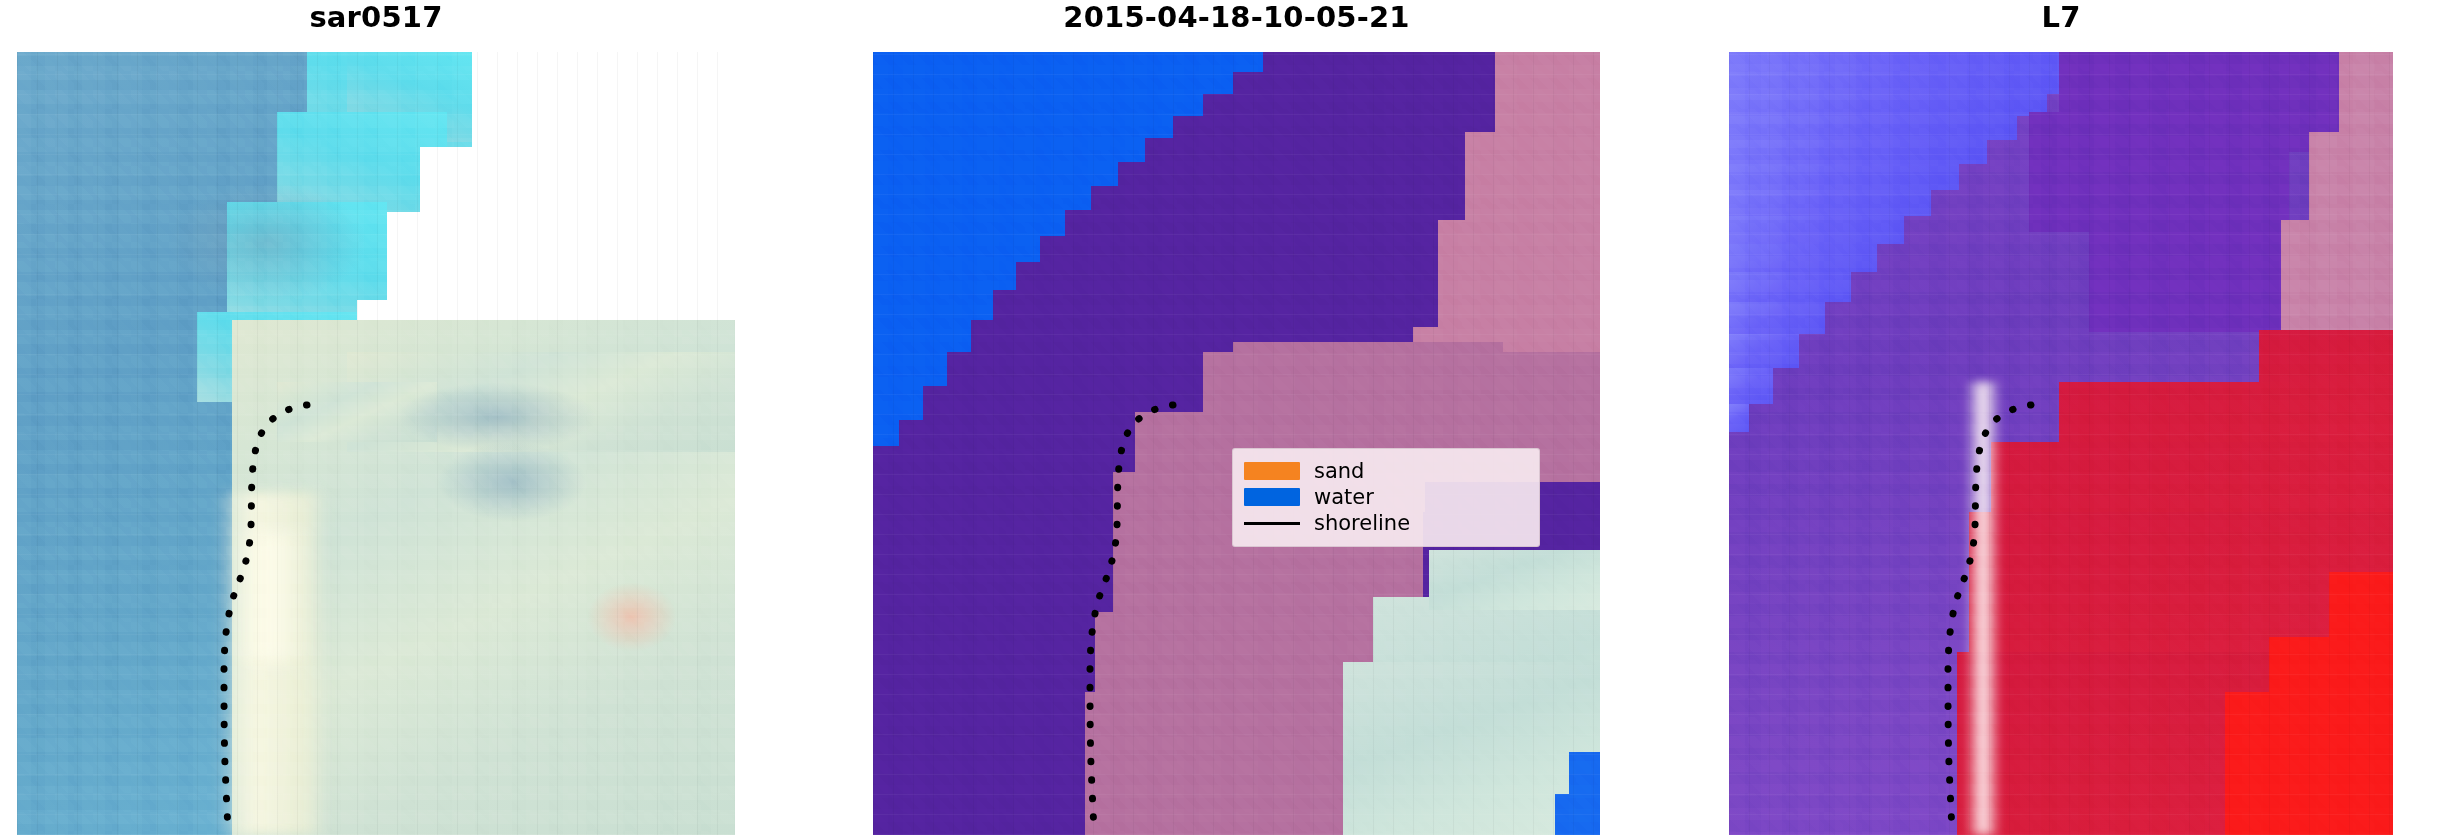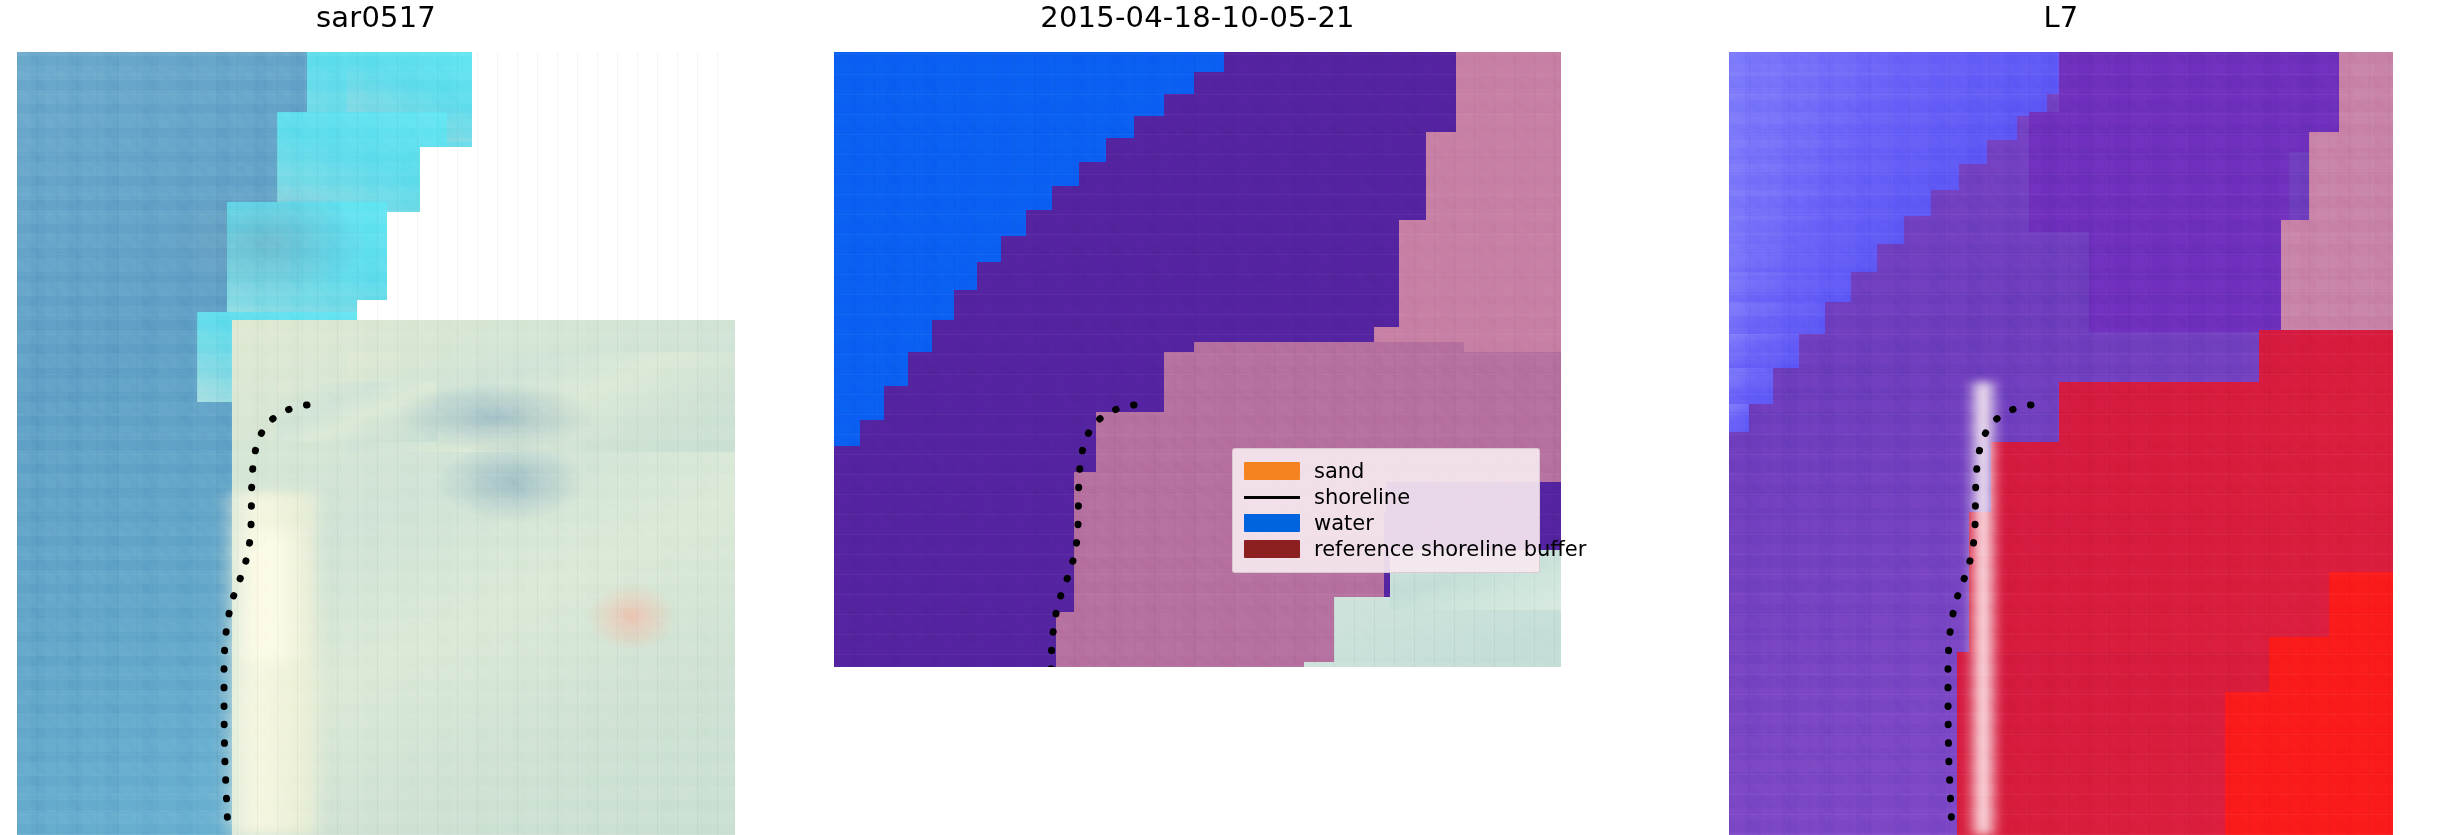--- a/index.html
+++ b/index.html
@@ -28,21 +28,21 @@
     position: absolute;
     overflow: hidden;
   }
   .panel-title {
     position: absolute;
     top: 0;
     left: 0;
     width: 100%;
     text-align: center;
     font-size: 29px;
-    font-weight: normal;
+    font-weight: bold;
     color: #000000;
     letter-spacing: 0.2px;
     line-height: 34px;
     white-space: nowrap;
   }
   .panel-canvas {
     position: absolute;
     overflow: hidden;
     background: #ffffff;
   }
@@ -280,21 +280,21 @@
       <div class="pixelgrid"></div>
 
       <svg class="shoreline-svg" viewBox="0 0 718 783" preserveAspectRatio="none">
         <path class="shoreline-path" d="M 290 353 C 262 357, 247 370, 240 392 C 233 418, 235 448, 234 474
                  C 233 502, 226 520, 218 540 C 210 562, 207 590, 207 620
                  C 207 660, 207 700, 209 735 C 210 760, 211 775, 211 783"></path>
       </svg>
     </div>
   </div>
 
-  <div class="panel" style="left:834px; top:0px; width:727px; height:667px;">
+  <div class="panel" style="left:873px; top:0px; width:727px; height:835px;">
 
     <div class="panel-title">2015-04-18-10-05-21</div>
 
     <div class="panel-canvas" id="p2-canvas" style="left:0px; top:52px; width:727px; height:783px;">
 
       <div class="p2-purple layer"></div>
 
       <div class="p2-deepwater" style="left:0px; top:0px; width:390px; height:20px;"></div>
       <div class="p2-deepwater" style="left:0px; top:20px; width:360px; height:22px;"></div>
       <div class="p2-deepwater" style="left:0px; top:42px; width:330px; height:22px;"></div>
@@ -404,29 +404,25 @@
 
   <div class="legend">
 
     <div class="legend-row">
       <span class="legend-swatch" style="background:#f58320;"></span>
       <span class="legend-label">sand</span>
     </div>
 
 
     <div class="legend-row">
+      <span class="legend-swatch" style="background:#0064e0;"></span>
+      <span class="legend-label">water</span>
+    </div>
+
+    <div class="legend-row">
       <span class="legend-line"></span>
       <span class="legend-label">shoreline</span>
     </div>
 
-    <div class="legend-row">
-      <span class="legend-swatch" style="background:#0064e0;"></span>
-      <span class="legend-label">water</span>
-    </div>
-
-    <div class="legend-row">
-      <span class="legend-swatch" style="background:#8c1f1f;"></span>
-      <span class="legend-label">reference shoreline buffer</span>
-    </div>
 
   </div>
 
 </div>
 
 </body></html>

